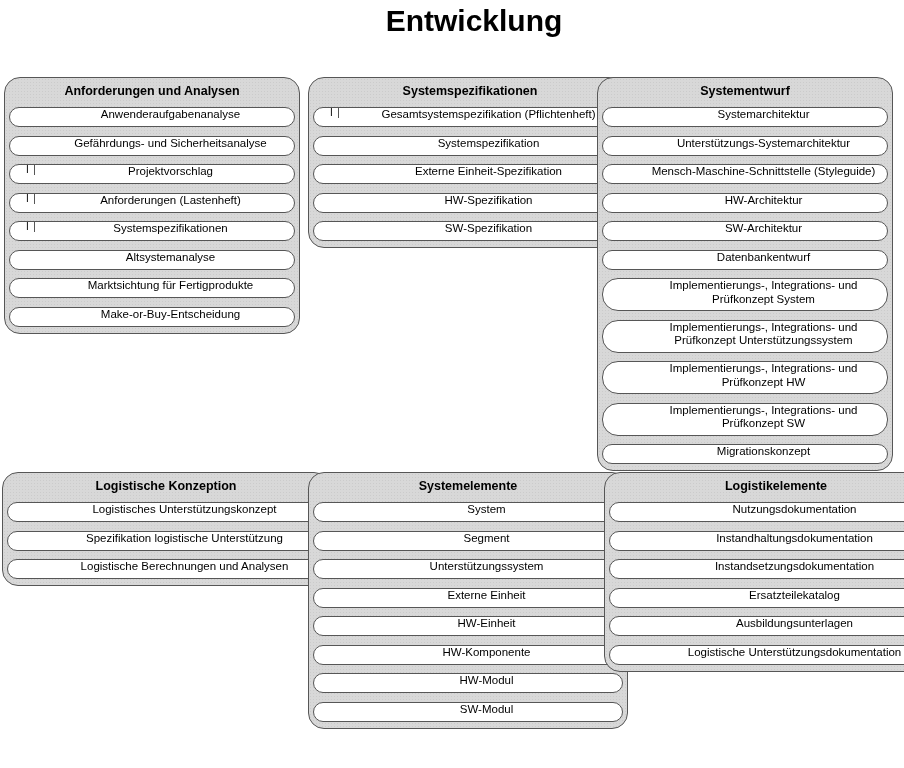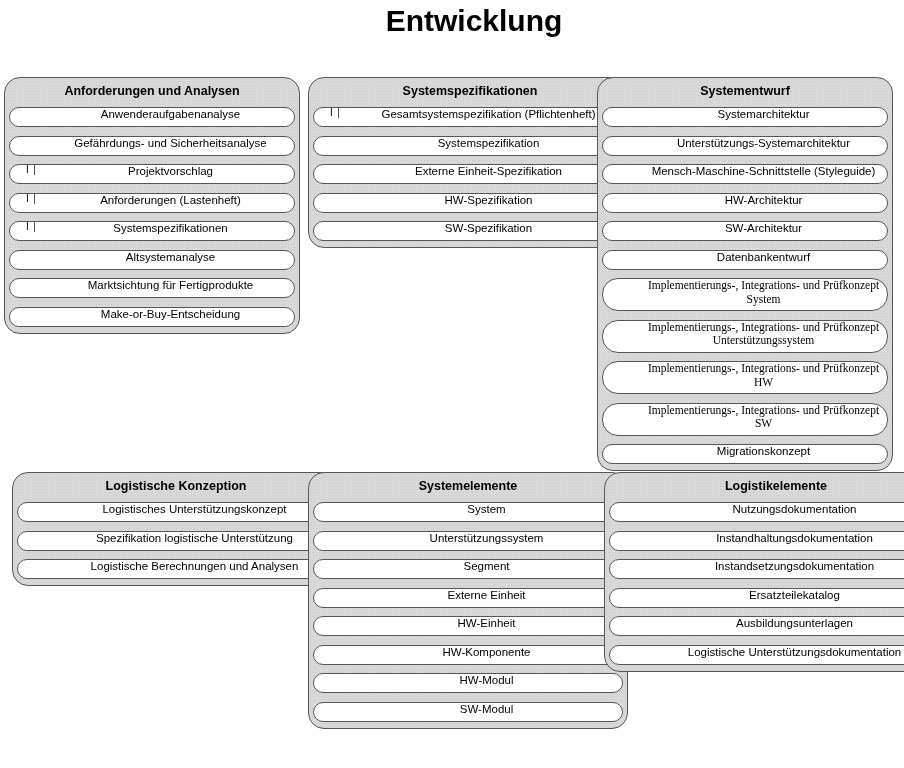--- a/index.html
+++ b/index.html
@@ -31,21 +31,21 @@
     border-radius: 16px;
     background-color: #d8d8d8;
     background-image: radial-gradient(#cbcbcb 0.8px, transparent 0.9px);
     background-size: 3px 3px;
     padding: 5px 4px 6px 4px;
     margin-top: 20px;
   }
   .pos-0 { left: 4px;   top: 57px;  width: 296px; }
   .pos-1 { left: 308px; top: 57px;  width: 324px; }
   .pos-2 { left: 597px; top: 57px;  width: 296px; }
-  .pos-3 { left: 12px;   top: 452px; width: 328px; }
+  .pos-3 { left: 2px;   top: 452px; width: 328px; }
   .pos-4 { left: 308px; top: 452px; width: 320px; }
   .pos-5 { left: 604px; top: 452px; width: 344px; }
   .panel-title {
     height: 16px;
     line-height: 16px;
     text-align: center;
     font-size: 12.5px;
     font-weight: bold;
     margin-bottom: 8px;
   }
@@ -80,21 +80,20 @@
     flex: 1 1 auto;
     display: flex; align-items: center; justify-content: center;
     font-size: 11.5px;
     white-space: nowrap;
     padding: 0 6px;
   }
   .item.tall .label {
     white-space: normal;
     text-align: center;
     line-height: 1.18;
-    font-family: Liberation Serif, serif;
   }
 </style>
 </head>
 <body>
 
 <div class="canvas">
   <h1 class="title">Entwicklung</h1>
   <div id="panels">
   <section class="panel pos-0">
     <div class="panel-title">Anforderungen und Analysen</div>
@@ -312,28 +311,28 @@
     <span class="cell cap-cell"></span>
     <span class="cell marker-cell"></span>
     <span class="cell blank-cell"></span>
     <span class="label">System</span>
   </div>
 
   <div class="item">
     <span class="cell cap-cell"></span>
     <span class="cell marker-cell"></span>
     <span class="cell blank-cell"></span>
+    <span class="label">Segment</span>
+  </div>
+
+  <div class="item">
+    <span class="cell cap-cell"></span>
+    <span class="cell marker-cell"></span>
+    <span class="cell blank-cell"></span>
     <span class="label">Unterstützungssystem</span>
-  </div>
-
-  <div class="item">
-    <span class="cell cap-cell"></span>
-    <span class="cell marker-cell"></span>
-    <span class="cell blank-cell"></span>
-    <span class="label">Segment</span>
   </div>
 
   <div class="item">
     <span class="cell cap-cell"></span>
     <span class="cell marker-cell"></span>
     <span class="cell blank-cell"></span>
     <span class="label">Externe Einheit</span>
   </div>
 
   <div class="item">

